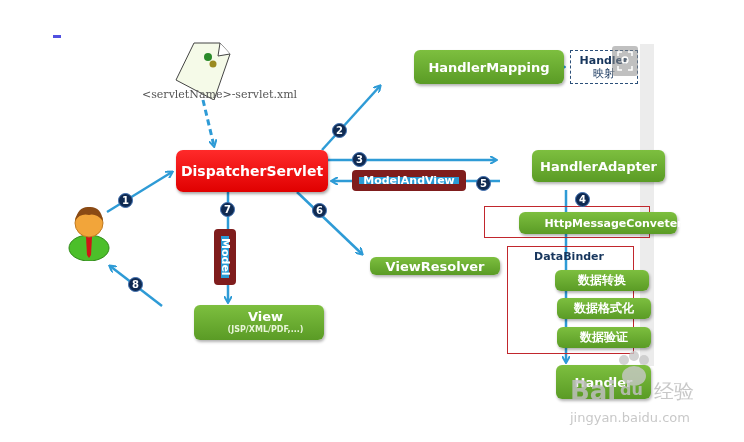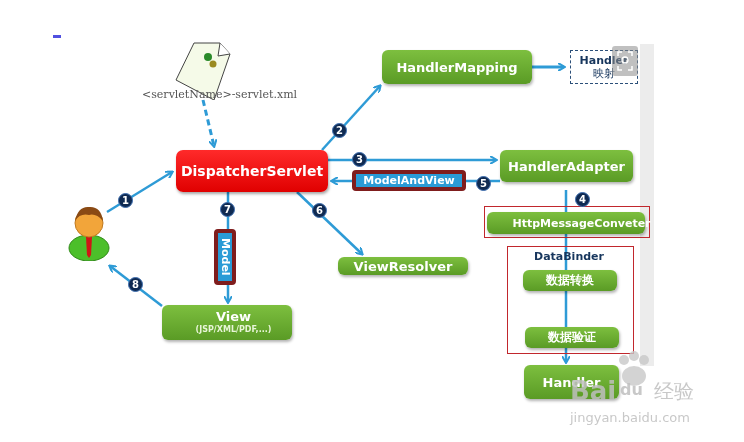--- a/index.html
+++ b/index.html
@@ -3,31 +3,31 @@
 <meta charset="utf-8">
 <style>
   html, body { margin:0; padding:0; background:#ffffff; }
   body { width:744px; height:442px; position:relative; overflow:hidden; font-family:"DejaVu Sans", sans-serif; }
   .stage { position:absolute; left:0; top:0; width:744px; height:442px; }
   .right-strip { position:absolute; left:640px; top:44px; width:14px; height:322px; background:#ececec; }
   .gbox {
     position:absolute; box-sizing:border-box; border-radius:6px;
     background:linear-gradient(#7dbf3f, #5a9b25);
     color:#fff; font-weight:bold; display:flex; align-items:center; justify-content:center;
-    box-shadow:1px 2px 3px rgba(0,0,0,0.3); text-align:left;
+    box-shadow:1px 2px 3px rgba(0,0,0,0.3); text-align:left;margin-left:32px;
   }
   .rbox {
     position:absolute; box-sizing:border-box; border-radius:7px;
     background:linear-gradient(#ff2a2a, #e00000);
     color:#fff; font-weight:bold; display:flex; align-items:center; justify-content:center;
     box-shadow:1px 2px 3px rgba(0,0,0,0.35); font-size:14px;
   }
   .bbox {
     position:absolute; box-sizing:border-box; border-radius:4px;
-    background:#2a9bd6; border:4px solid #7f1d1d;
+    background:#2a9bd6; border:7px solid #7f1d1d;
     color:#fff; font-weight:bold; display:flex; align-items:center; justify-content:center;
     font-size:11px;
   }
   .redframe { position:absolute; box-sizing:border-box; border:1.5px solid #c1272d; }
   .badge {
     position:absolute; width:15px; height:15px; border-radius:50%;
     background:#0f2a52; color:#fff; font-size:10px; font-weight:bold;
     display:flex; align-items:center; justify-content:center;
     border:1px solid #3f6fb0; box-sizing:border-box;
   }
@@ -123,20 +123,23 @@
   <div class="redframe" style="left:484px;top:206px;width:166px;height:32px;"></div>
   <div class="gbox" style="left:487px;top:212px;width:158px;height:22px;font-size:11px;padding-left:31px;">
     <span>HttpMessageConveter</span>
   </div>
 
   <div class="redframe" style="left:507px;top:246px;width:127px;height:108px;"></div>
   <div class="databinder-title" style="left:534px;top:250px;">DataBinder</div>
   <div class="gbox" style="left:523px;top:270px;width:94px;height:21px;font-size:12px;">
     <span>数据转换</span>
   </div>
+  <div class="gbox" style="left:525px;top:298px;width:94px;height:21px;font-size:12px;">
+    <span>数据格式化</span>
+  </div>
   <div class="gbox" style="left:525px;top:327px;width:94px;height:21px;font-size:12px;">
     <span>数据验证</span>
   </div>
 
   <div class="gbox" style="left:524px;top:365px;width:95px;height:34px;font-size:13px;">
     <span>Handler</span>
   </div>
 
   <div class="gbox" style="left:338px;top:257px;width:130px;height:18px;font-size:13px;">
     <span>ViewResolver</span>

